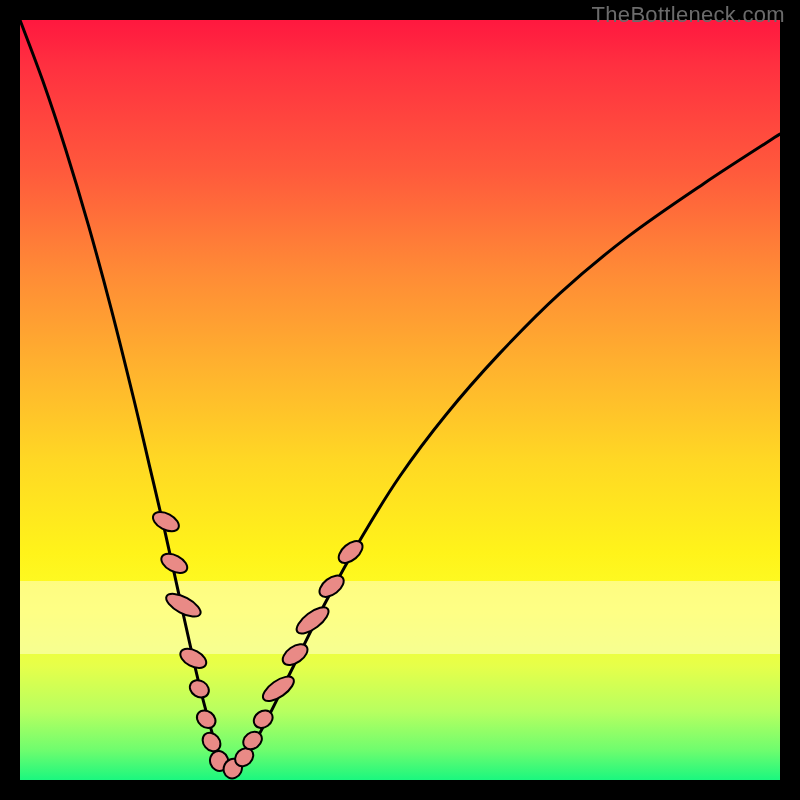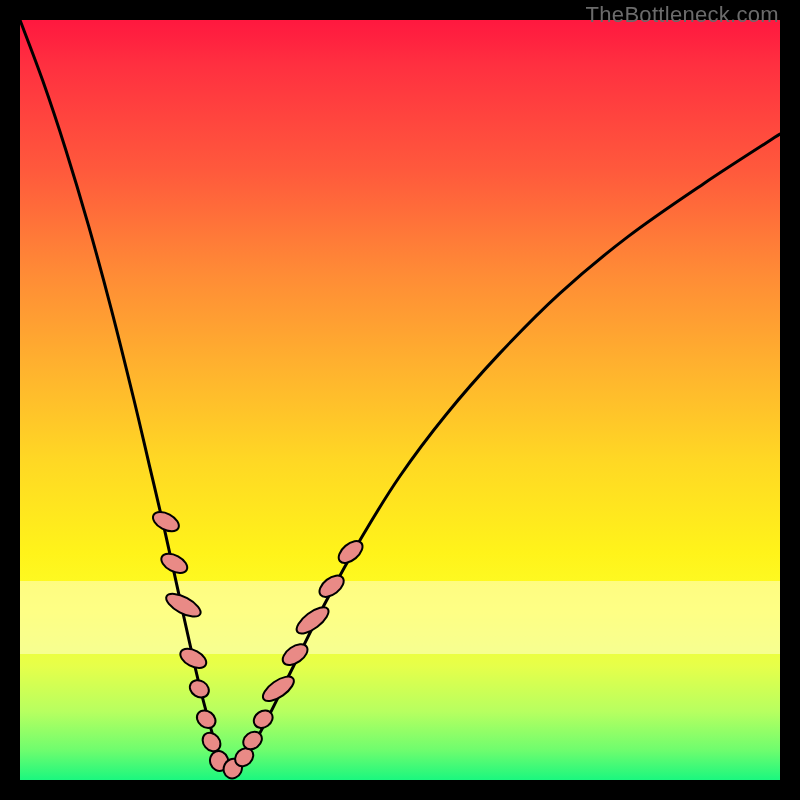--- a/index.html
+++ b/index.html
@@ -28,21 +28,21 @@
       #fcff28 78%,
       #e6ff4a 85%,
       #b7ff60 91%,
       #70fd6e 96%,
       #1bf77f 100%
     );
   }
   .watermark {
     position: absolute;
     top: 2px;
-    right: 21px;
+    right: 15px;
     color: #6b6b6b;
     font-size: 22px;
     font-weight: 500;
     letter-spacing: 0.3px;
     z-index: 10;
     user-select: none;
   }
   svg.plot {
     position: absolute;
     left: 20px;

